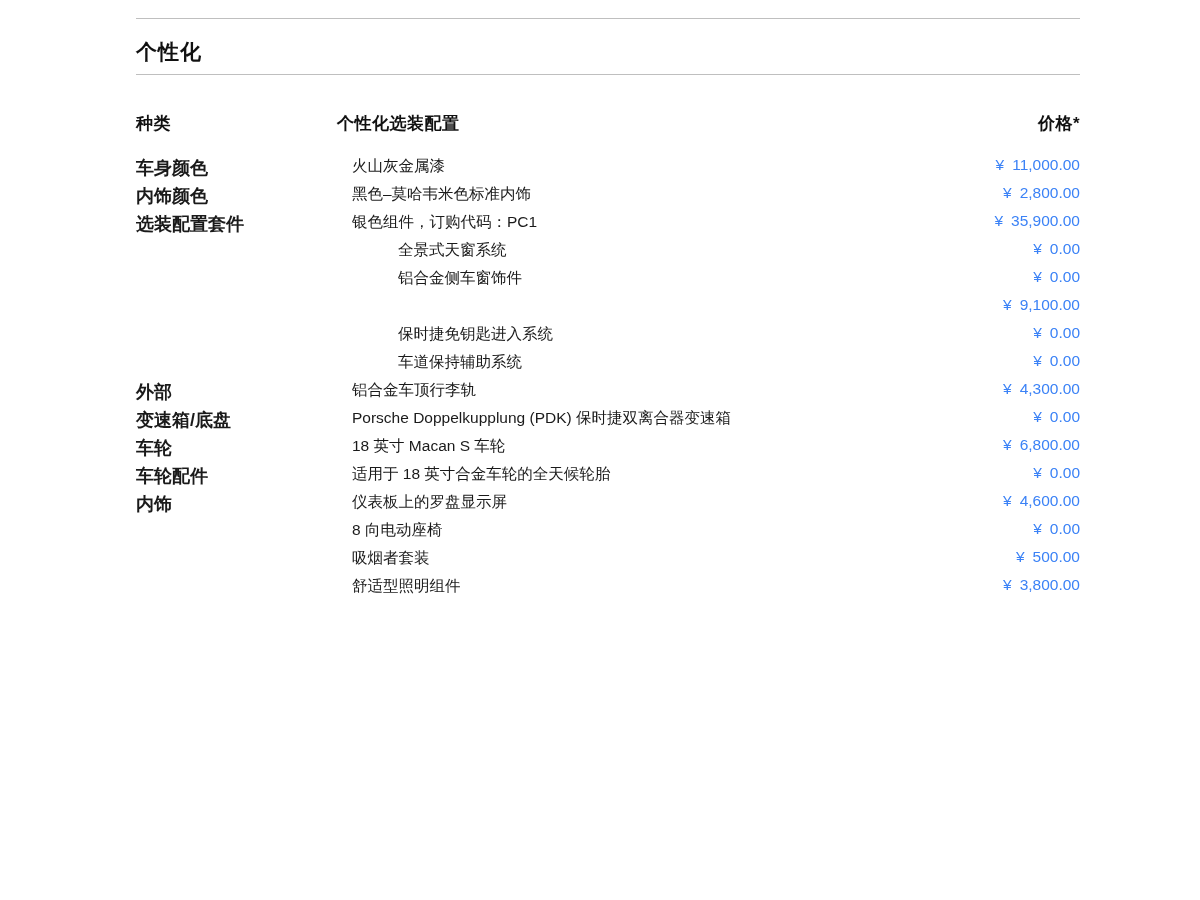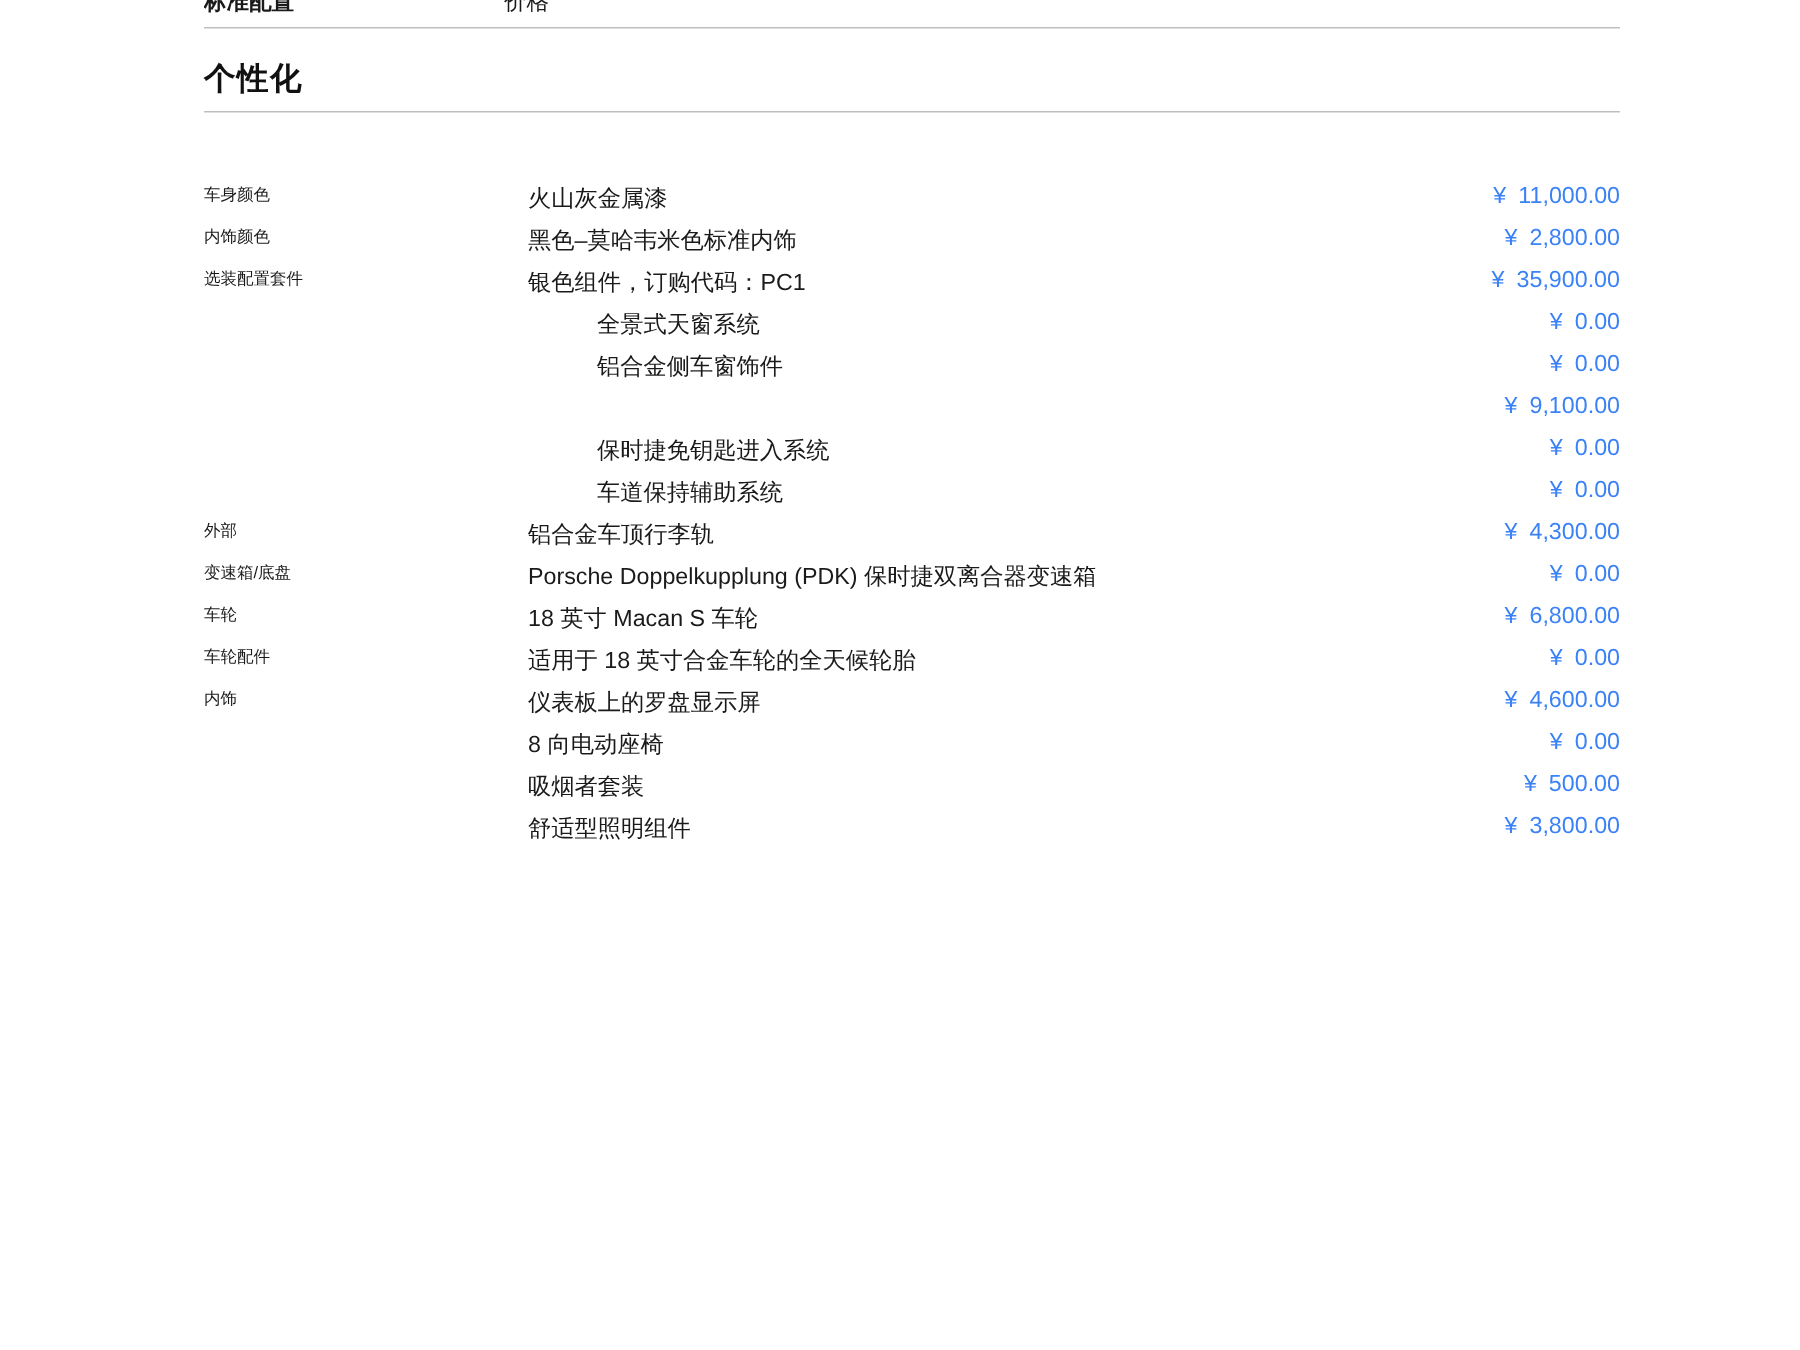--- a/index.html
+++ b/index.html
@@ -89,23 +89,24 @@
     margin-top: 14px;
   }
   .row {
     position: relative;
     height: 28px;
   }
   .cell-cat {
     position: absolute;
     left: 136px;
     top: 0;
-    font-size: 11px;
-    color: #1a1a1a;
-    white-space: nowrap;
+    font-size: 18px;
+    color: #1a1a1a;
+    white-space: nowrap;
+    font-weight: bold;
   }
   .cell-opt {
     position: absolute;
     left: 337px;
     top: 0;
     font-size: 15.5px;
     color: #1a1a1a;
     white-space: nowrap;
     margin-left: 15px;
   }
@@ -124,32 +125,33 @@
   .cur {
     display: inline-block;
     margin-right: 8px;
   }
 </style>
 </head>
 <body>
 
 <div class="page">
 
-  <div class="top-stub">
-    <span class="stub-text stub-a">标准配置</span>
-    <span class="stub-text stub-b">价格</span>
-  </div>
 
   <div class="rule rule-top"></div>
 
   <div class="section-title">个性化</div>
 
   <div class="rule rule-under-title"></div>
 
   <div class="table">
+    <div class="thead">
+      <div class="th th-cat">种类</div>
+      <div class="th th-opt">个性化选装配置</div>
+      <div class="th th-price">价格*</div>
+    </div>
     <div class="rows" id="rows-container">
         <div class="row">
           <div class="cell-cat">车身颜色</div>
           <div class="cell-opt">火山灰金属漆</div>
           <div class="cell-price"><span class="cur">¥</span><span>11,000.00</span></div>
         </div>
         <div class="row">
           <div class="cell-cat">内饰颜色</div>
           <div class="cell-opt">黑色–莫哈韦米色标准内饰</div>
           <div class="cell-price"><span class="cur">¥</span><span>2,800.00</span></div>

